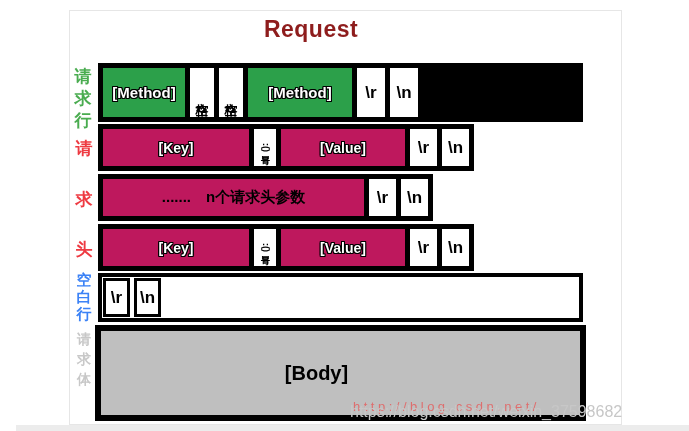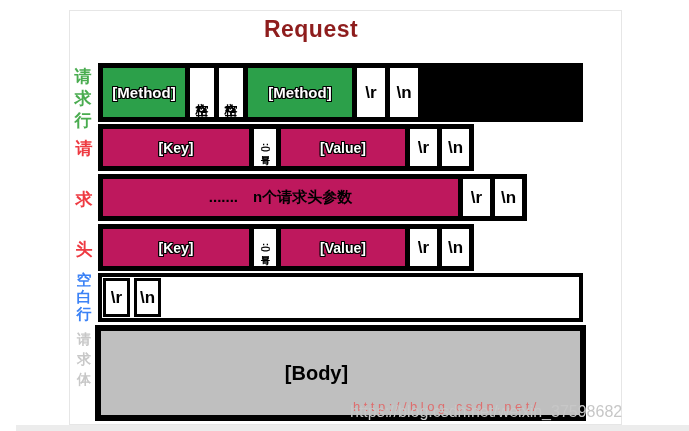--- a/index.html
+++ b/index.html
@@ -19,21 +19,21 @@
   .lbl-reqline{left:57px;top:66px;font-size:17px;line-height:22px;color:#4aac50;}
   .lbl-h{left:58px;font-size:17px;color:#ee3a42;}
   .lbl-h1{top:137px;} .lbl-h2{top:188px;} .lbl-h3{top:238px;}
   .lbl-blank{left:58px;top:271px;font-size:15px;line-height:17px;color:#3b82f6;}
   .lbl-body{left:58px;top:329px;font-size:14px;line-height:20px;color:#c8c8c8;}
 
   
   .row{background:#000;display:flex;gap:5px;padding:5px;box-sizing:border-box;}
   .row1{left:82px;top:63px;width:485px;height:59px;}
   .row2{left:82px;top:124px;width:376px;height:47px;}
-  .row3{left:82px;top:174px;width:429px;height:47px;}
+  .row3{left:82px;top:174px;width:335px;height:47px;}
   .row4{left:82px;top:224px;width:376px;height:47px;}
   .cell{display:flex;align-items:center;justify-content:center;font-weight:bold;box-sizing:border-box;}
   .green{background:#2ca04a;}
   .red{background:#be185d;}
   .white{background:#ffffff;}
   .outlined{color:#fff;font-size:15px;
     text-shadow:-1px -1px 0 #000,1px -1px 0 #000,-1px 1px 0 #000,1px 1px 0 #000,
                 0 -1px 0 #000,0 1px 0 #000,-1px 0 0 #000,1px 0 0 #000;}
   .outlined-sm{font-size:14px;}
   .crlf{font-size:17px;color:#000;}

